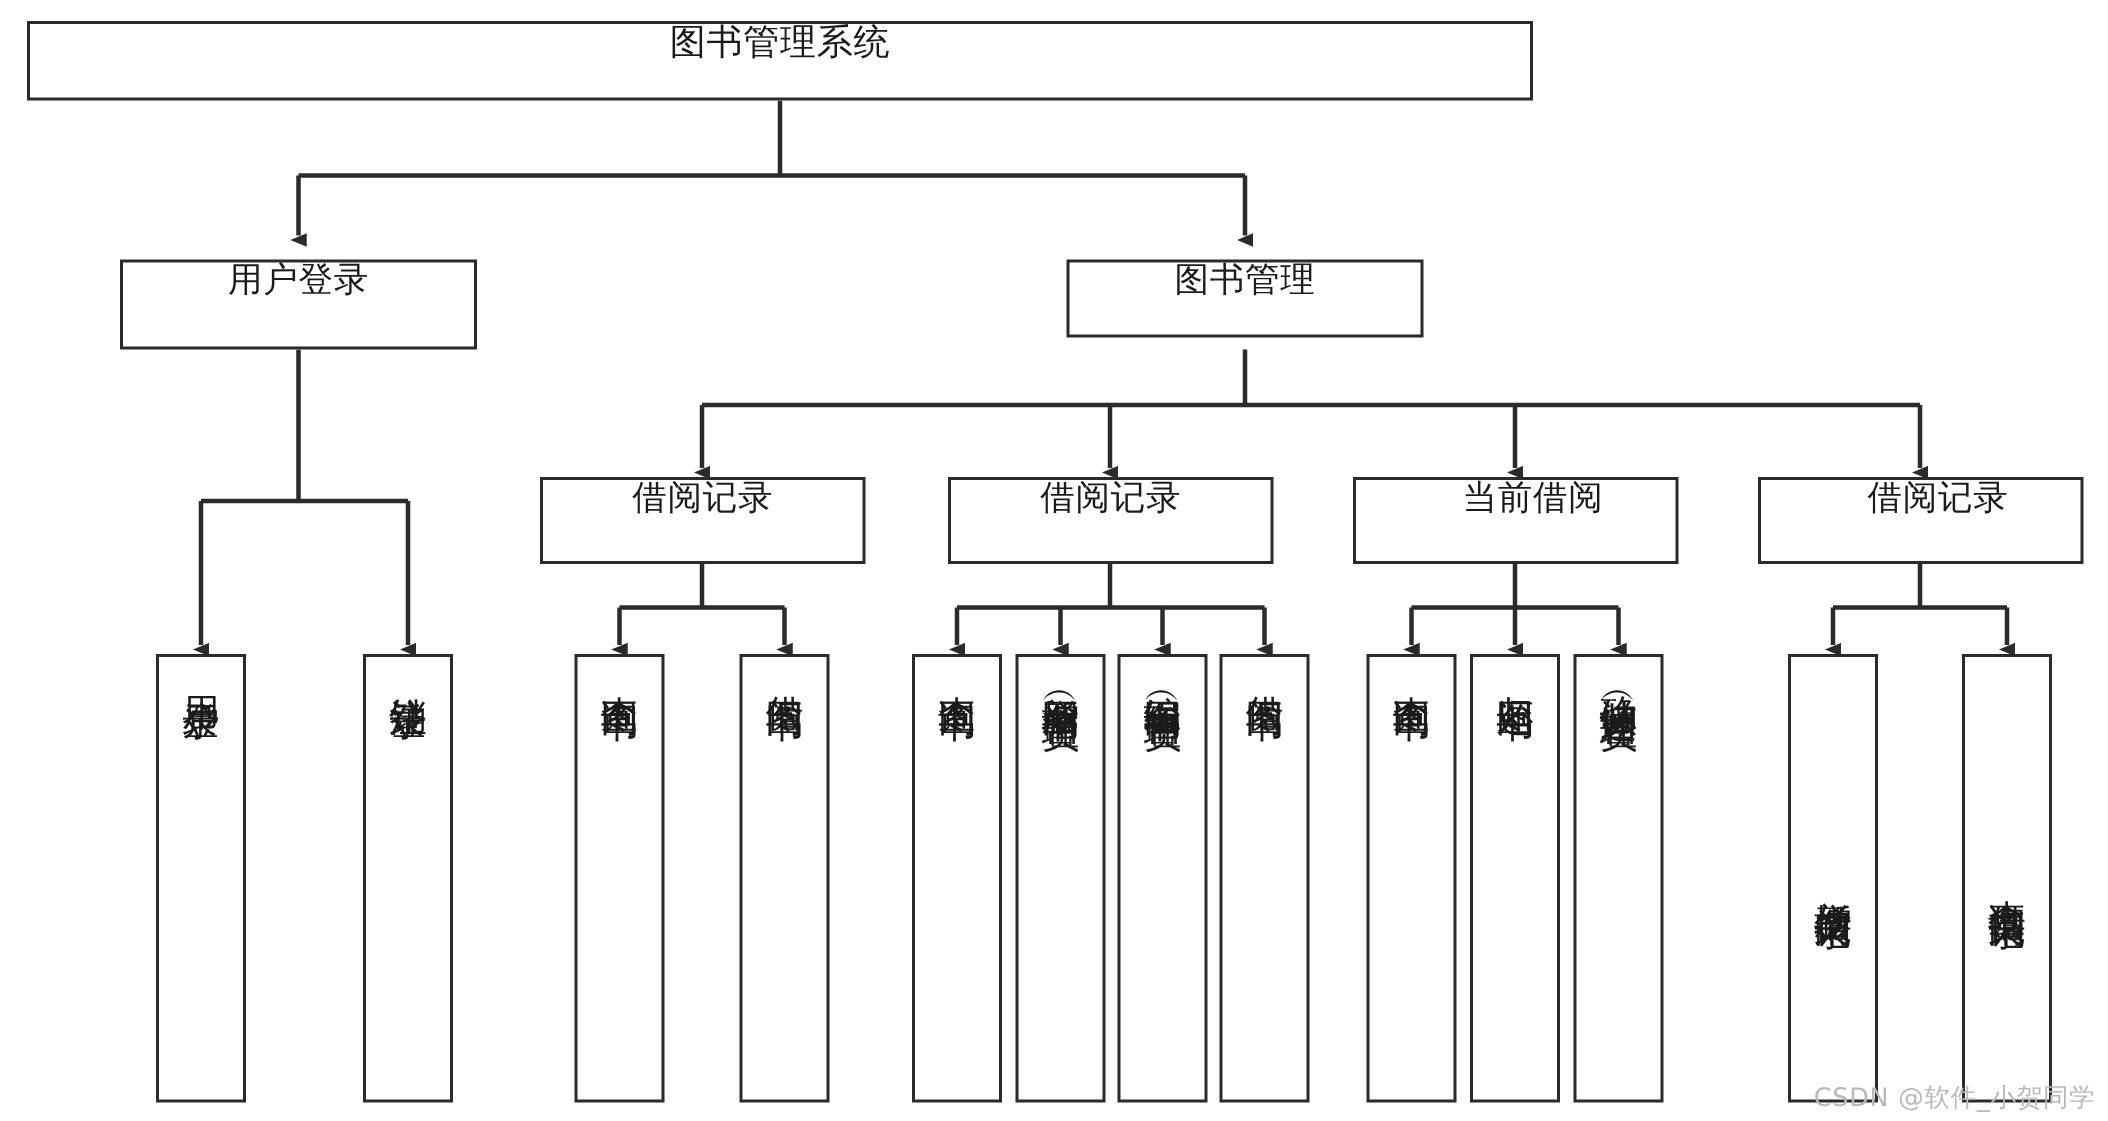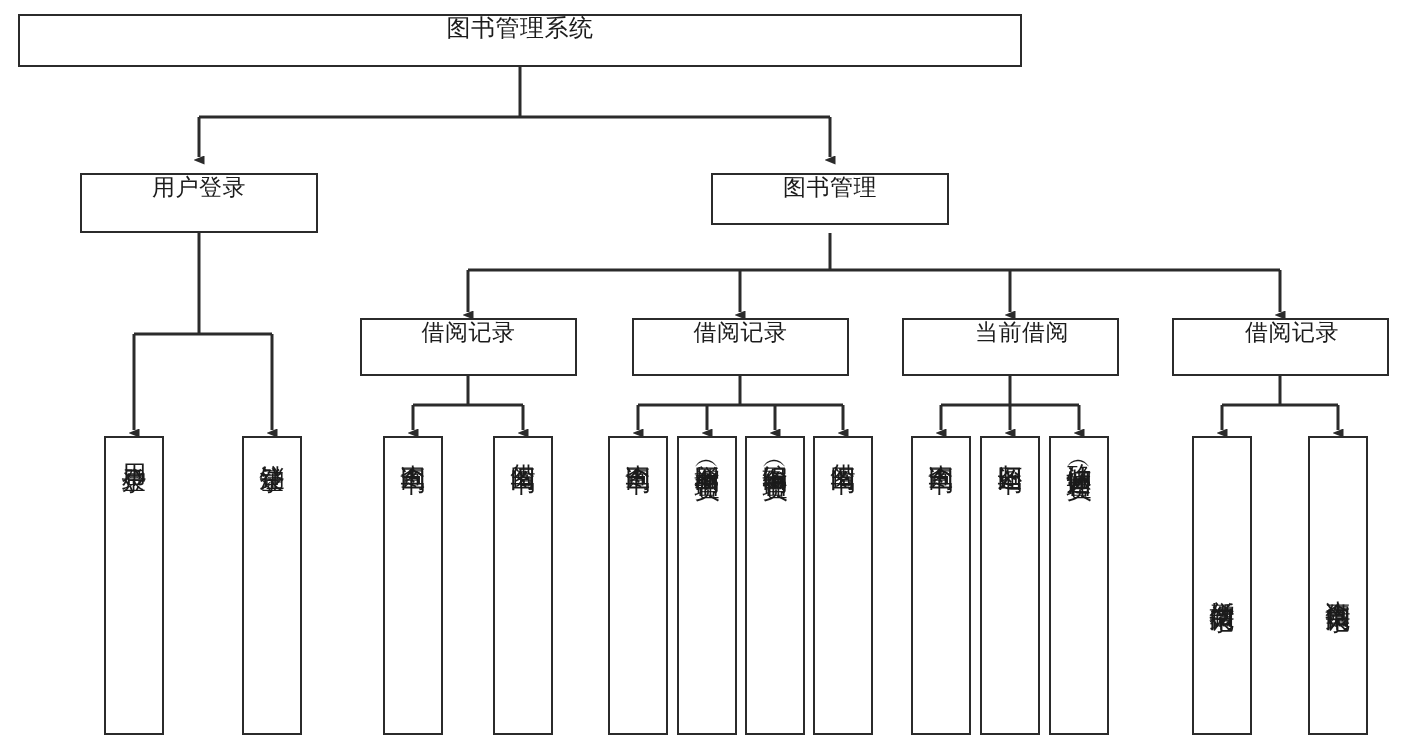--- a/index.html
+++ b/index.html
@@ -192,14 +192,15 @@
     <span class="label">确认归还（管理员）</span>
   </div>
 
   <div class="node vert center" style="left:1192px; top:436px; width:60px; height:299px;">
     <span class="label">新增借阅记录</span>
   </div>
   <div class="node vert center" style="left:1308px; top:436px; width:60px; height:299px;">
     <span class="label">查询借阅记录</span>
   </div>
 
+  <div class="watermark">CSDN @软件_小贺同学</div>
 
 </div>
 
 </body></html>

